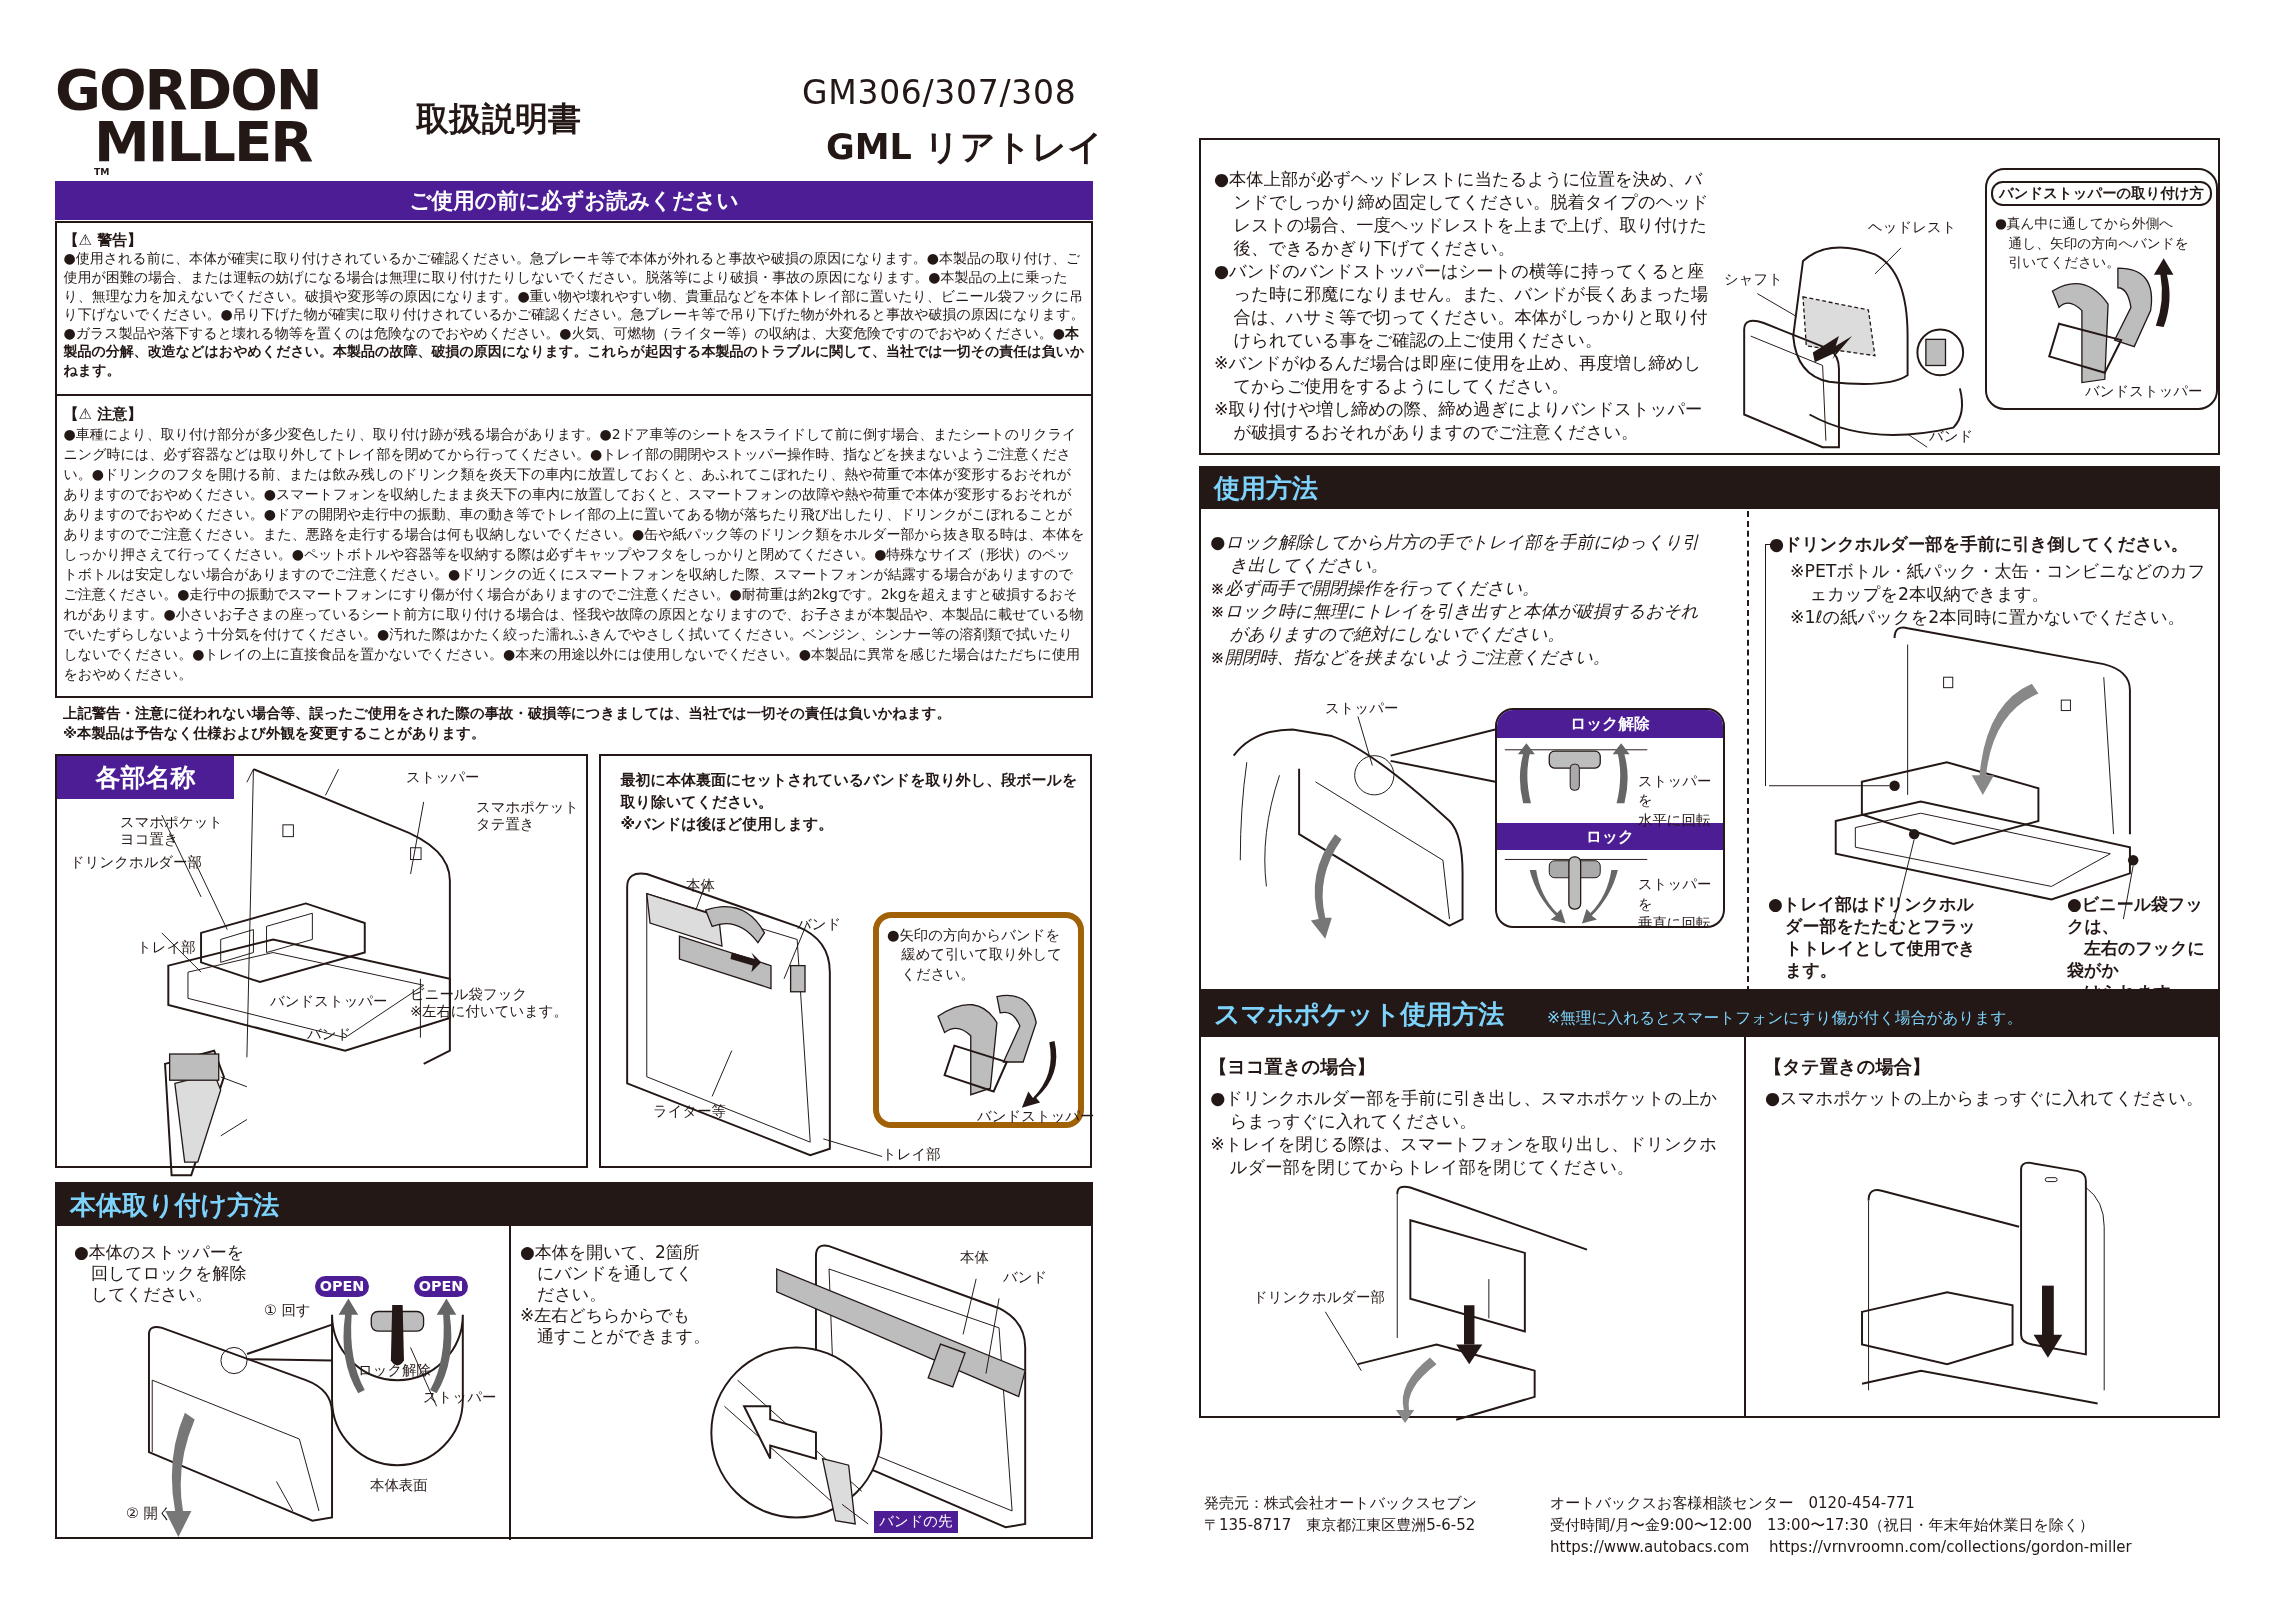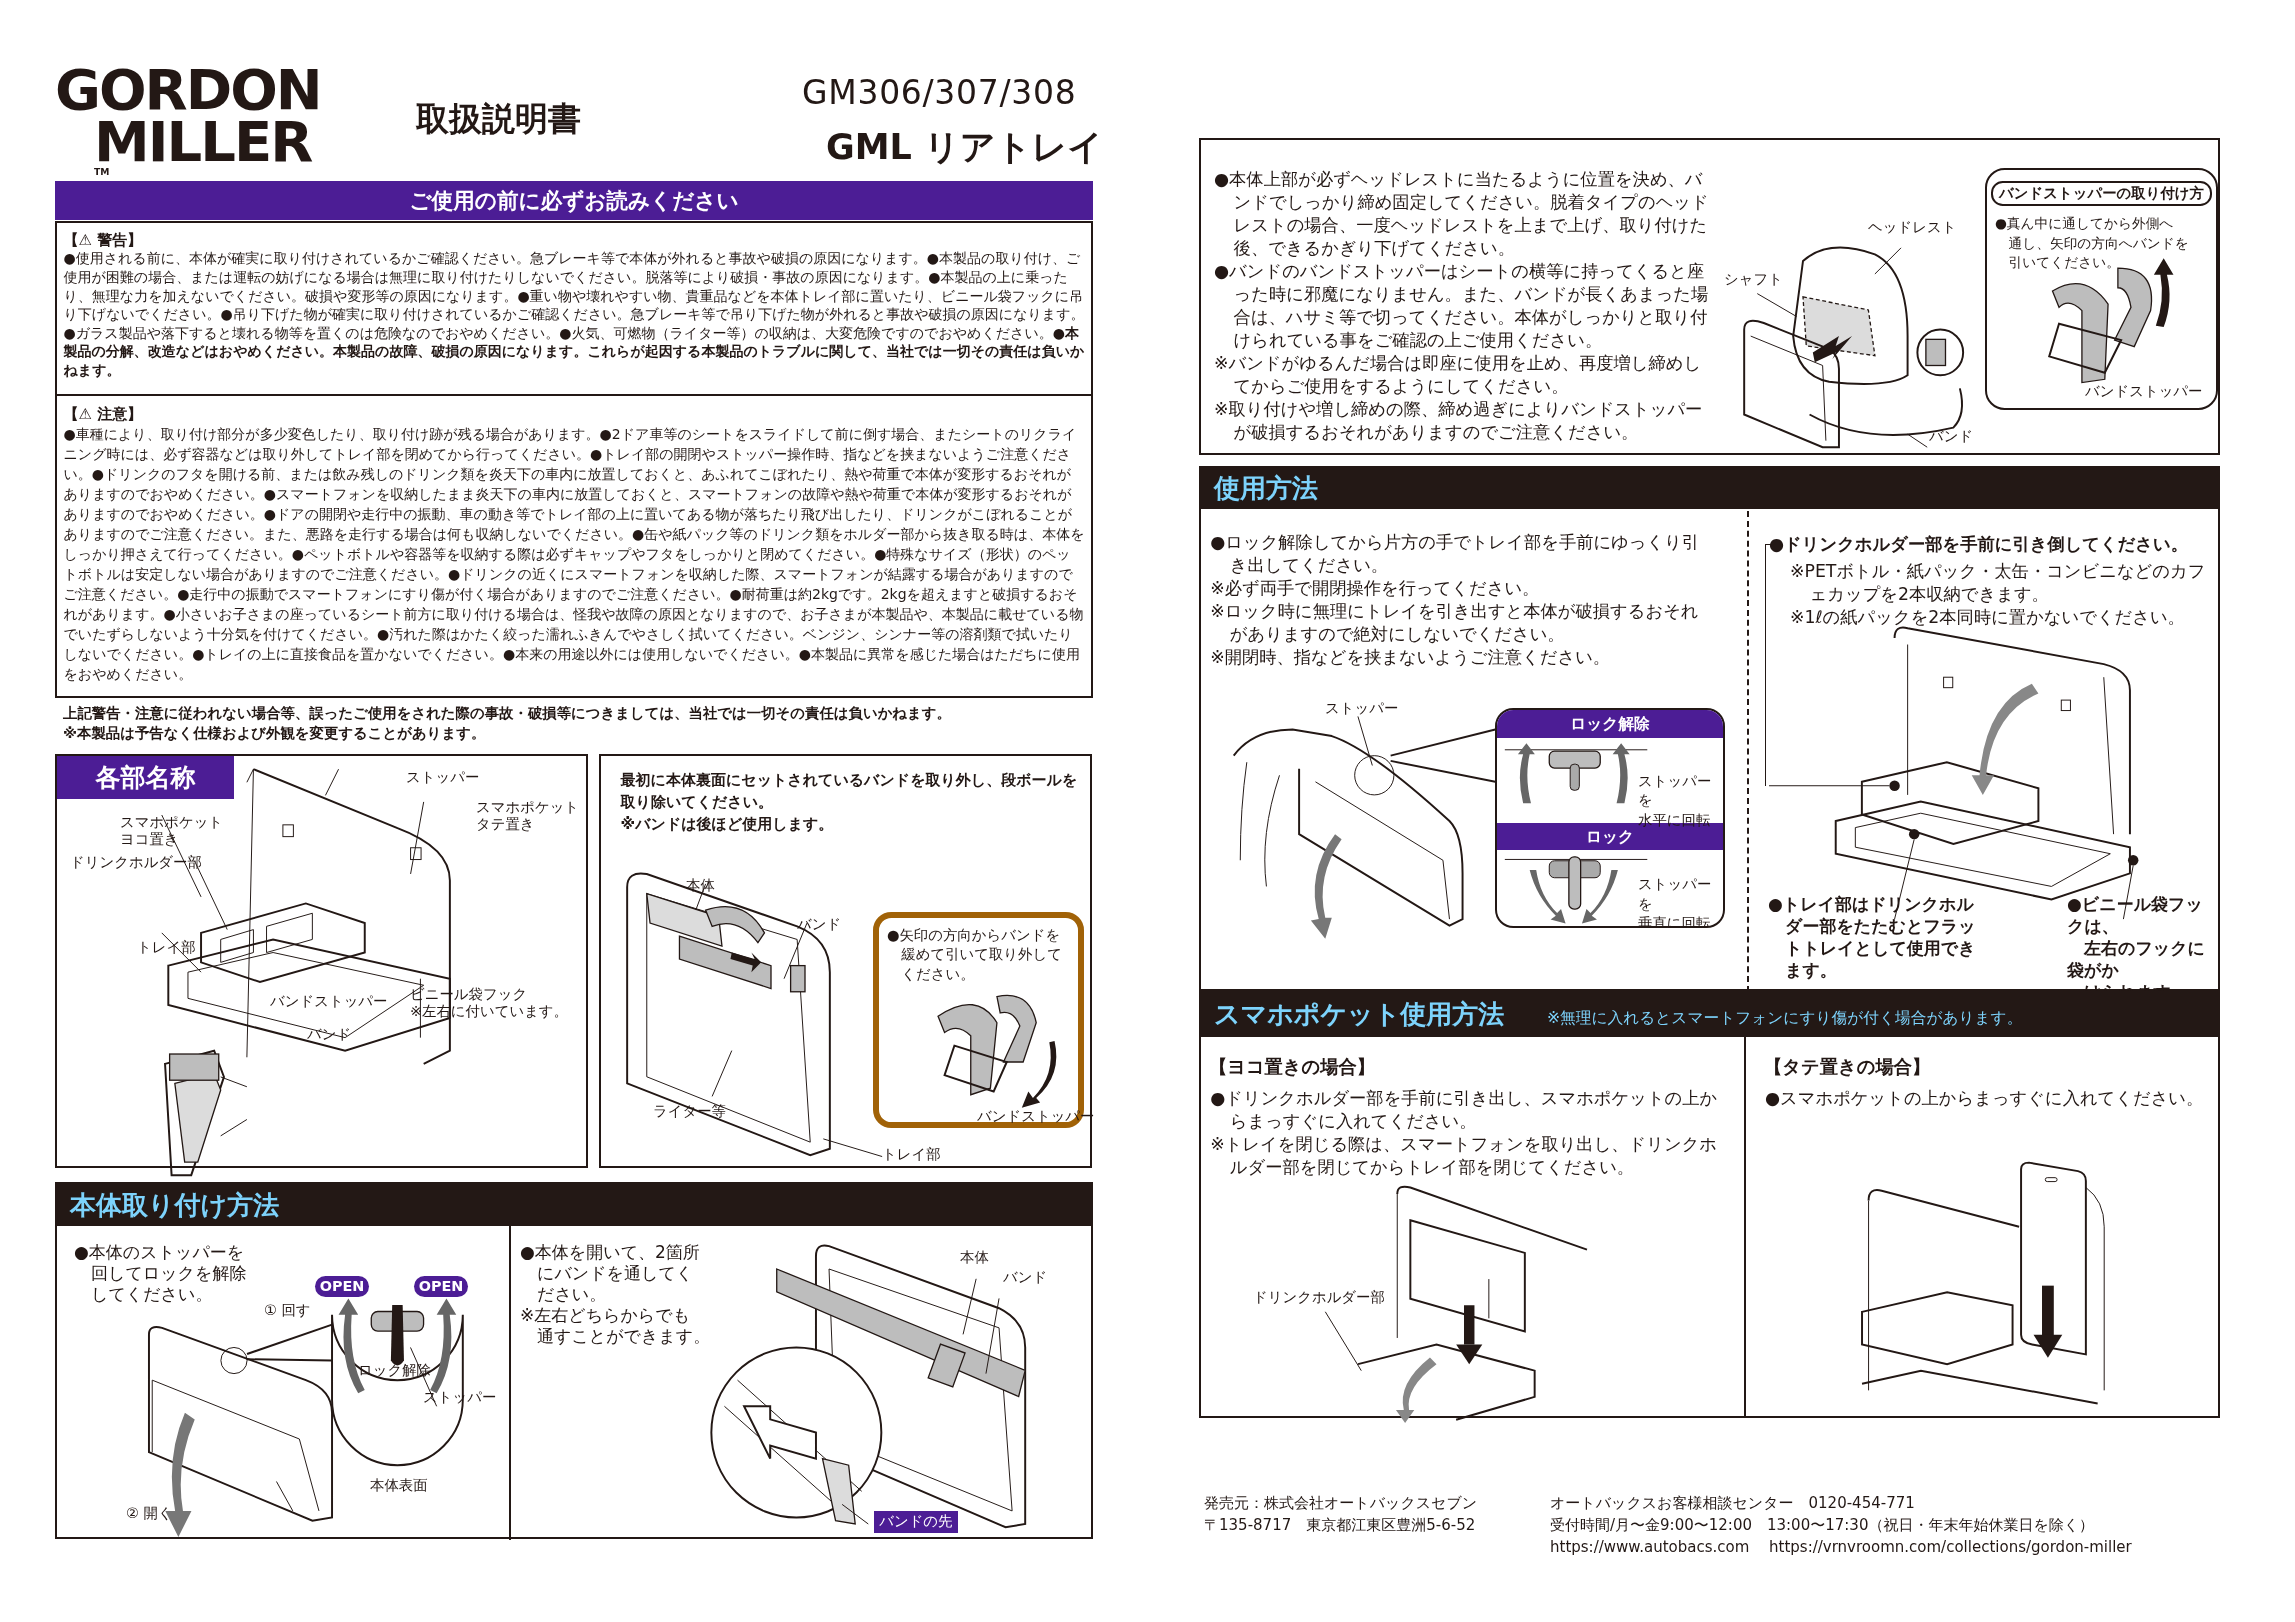--- a/index.html
+++ b/index.html
@@ -214,21 +214,21 @@
     <div class="lbl" style="left:98px; top:213px;">バンドストッパー</div>
   </div>
 </div>
 
 <div class="frame" style="left:1199px; top:466px; width:1021px; height:525px;">
   <div class="bar-title" style="height:41px; font-size:26px; line-height:41px; padding-left:13px;">
     <span>使用方法</span>
   </div>
   <div class="dashed-v" style="left:546px; top:43px; height:481px;"></div>
 
-  <div style="position:absolute; left:9.2px; top:63px; width:504px; font-size:17.3px; line-height:23px;">
+  <div style="position:absolute; left:9.2px; top:63px; width:504px; font-size:17.3px; line-height:23px;font-style:italic;">
     <div class="ind">●ロック解除してから片方の手でトレイ部を手前にゆっくり引き出してください。</div>
     <div class="ind">※必ず両手で開閉操作を行ってください。</div>
     <div class="ind">※ロック時に無理にトレイを引き出すと本体が破損するおそれがありますので絶対にしないでください。</div>
     <div class="ind">※開閉時、指などを挟まないようご注意ください。</div>
   </div>
   <svg style="left:0; top:0;" width="546" height="525" viewBox="0 0 835 803">
     <path class="stroke" d="M50 440 Q80 400 140 400 L200 410 Q260 430 380 540 Q400 560 400 620 L400 690 L380 700 L150 560 L150 460"></path>
     <path class="thin" d="M175 480 L370 600 L380 690"></path>
     <path class="thin" d="M70 450 Q60 520 60 600 M120 470 Q90 560 100 640"></path>
     <circle class="thin" cx="265" cy="470" r="30"></circle>

